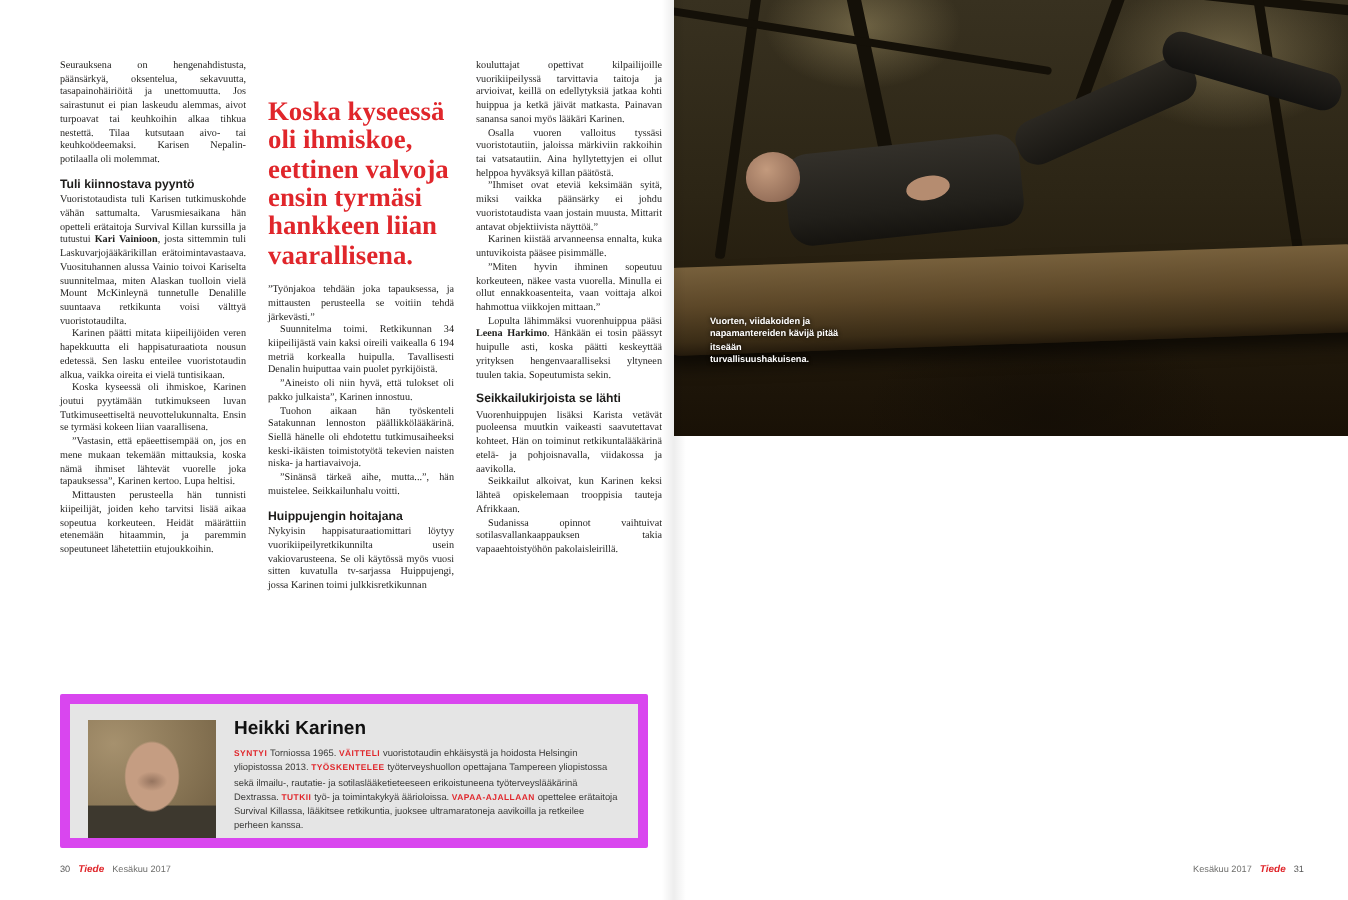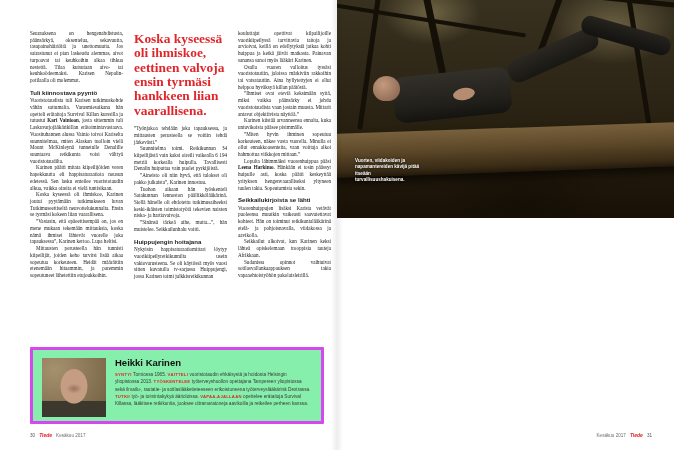--- a/index.html
+++ b/index.html
@@ -35,27 +35,27 @@
   .blk-para.first{text-indent:0;}
   .blk-subhead{
     font-family:"Liberation Sans",sans-serif;
     font-weight:bold;font-size:6.1px;line-height:1.15;
     margin:5px 0 1.5px;text-align:left;
   }
   .blk-pullquote{
     font-family:"Liberation Serif",serif;
     font-weight:bold;font-size:13.4px;line-height:1.07;
     color:var(--red);text-align:left;hyphens:none;
-    margin:2px 0 7px;
+    margin:19px 0 7px;
   }
   
   .bio{
     position:absolute;left:30px;top:347px;width:294px;height:77px;
-    border:3px solid #d946ef;border-radius:1px;
-    display:flex;gap:9px;padding:8px 9px;background:#86efac;
+    border:5px solid #d946ef;border-radius:1px;
+    display:flex;gap:9px;padding:8px 9px;background:#e5e5e5;
   }
   .bio-photo{
     width:64px;height:59px;flex:none;
     background:
       radial-gradient(ellipse 11px 7px at 50% 52%, rgba(61,40,30,.35), rgba(0,0,0,0) 70%),
       radial-gradient(ellipse 21px 27px at 50% 48%, #c59d82 0 62%, rgba(0,0,0,0) 66%),
       linear-gradient(180deg, rgba(0,0,0,0) 72%, #3d382e 73%),
       radial-gradient(ellipse at 20% 20%, #a6916e, #857252 60%, #6d5c40);
   }
   .bio-right{flex:1;min-width:0;}

